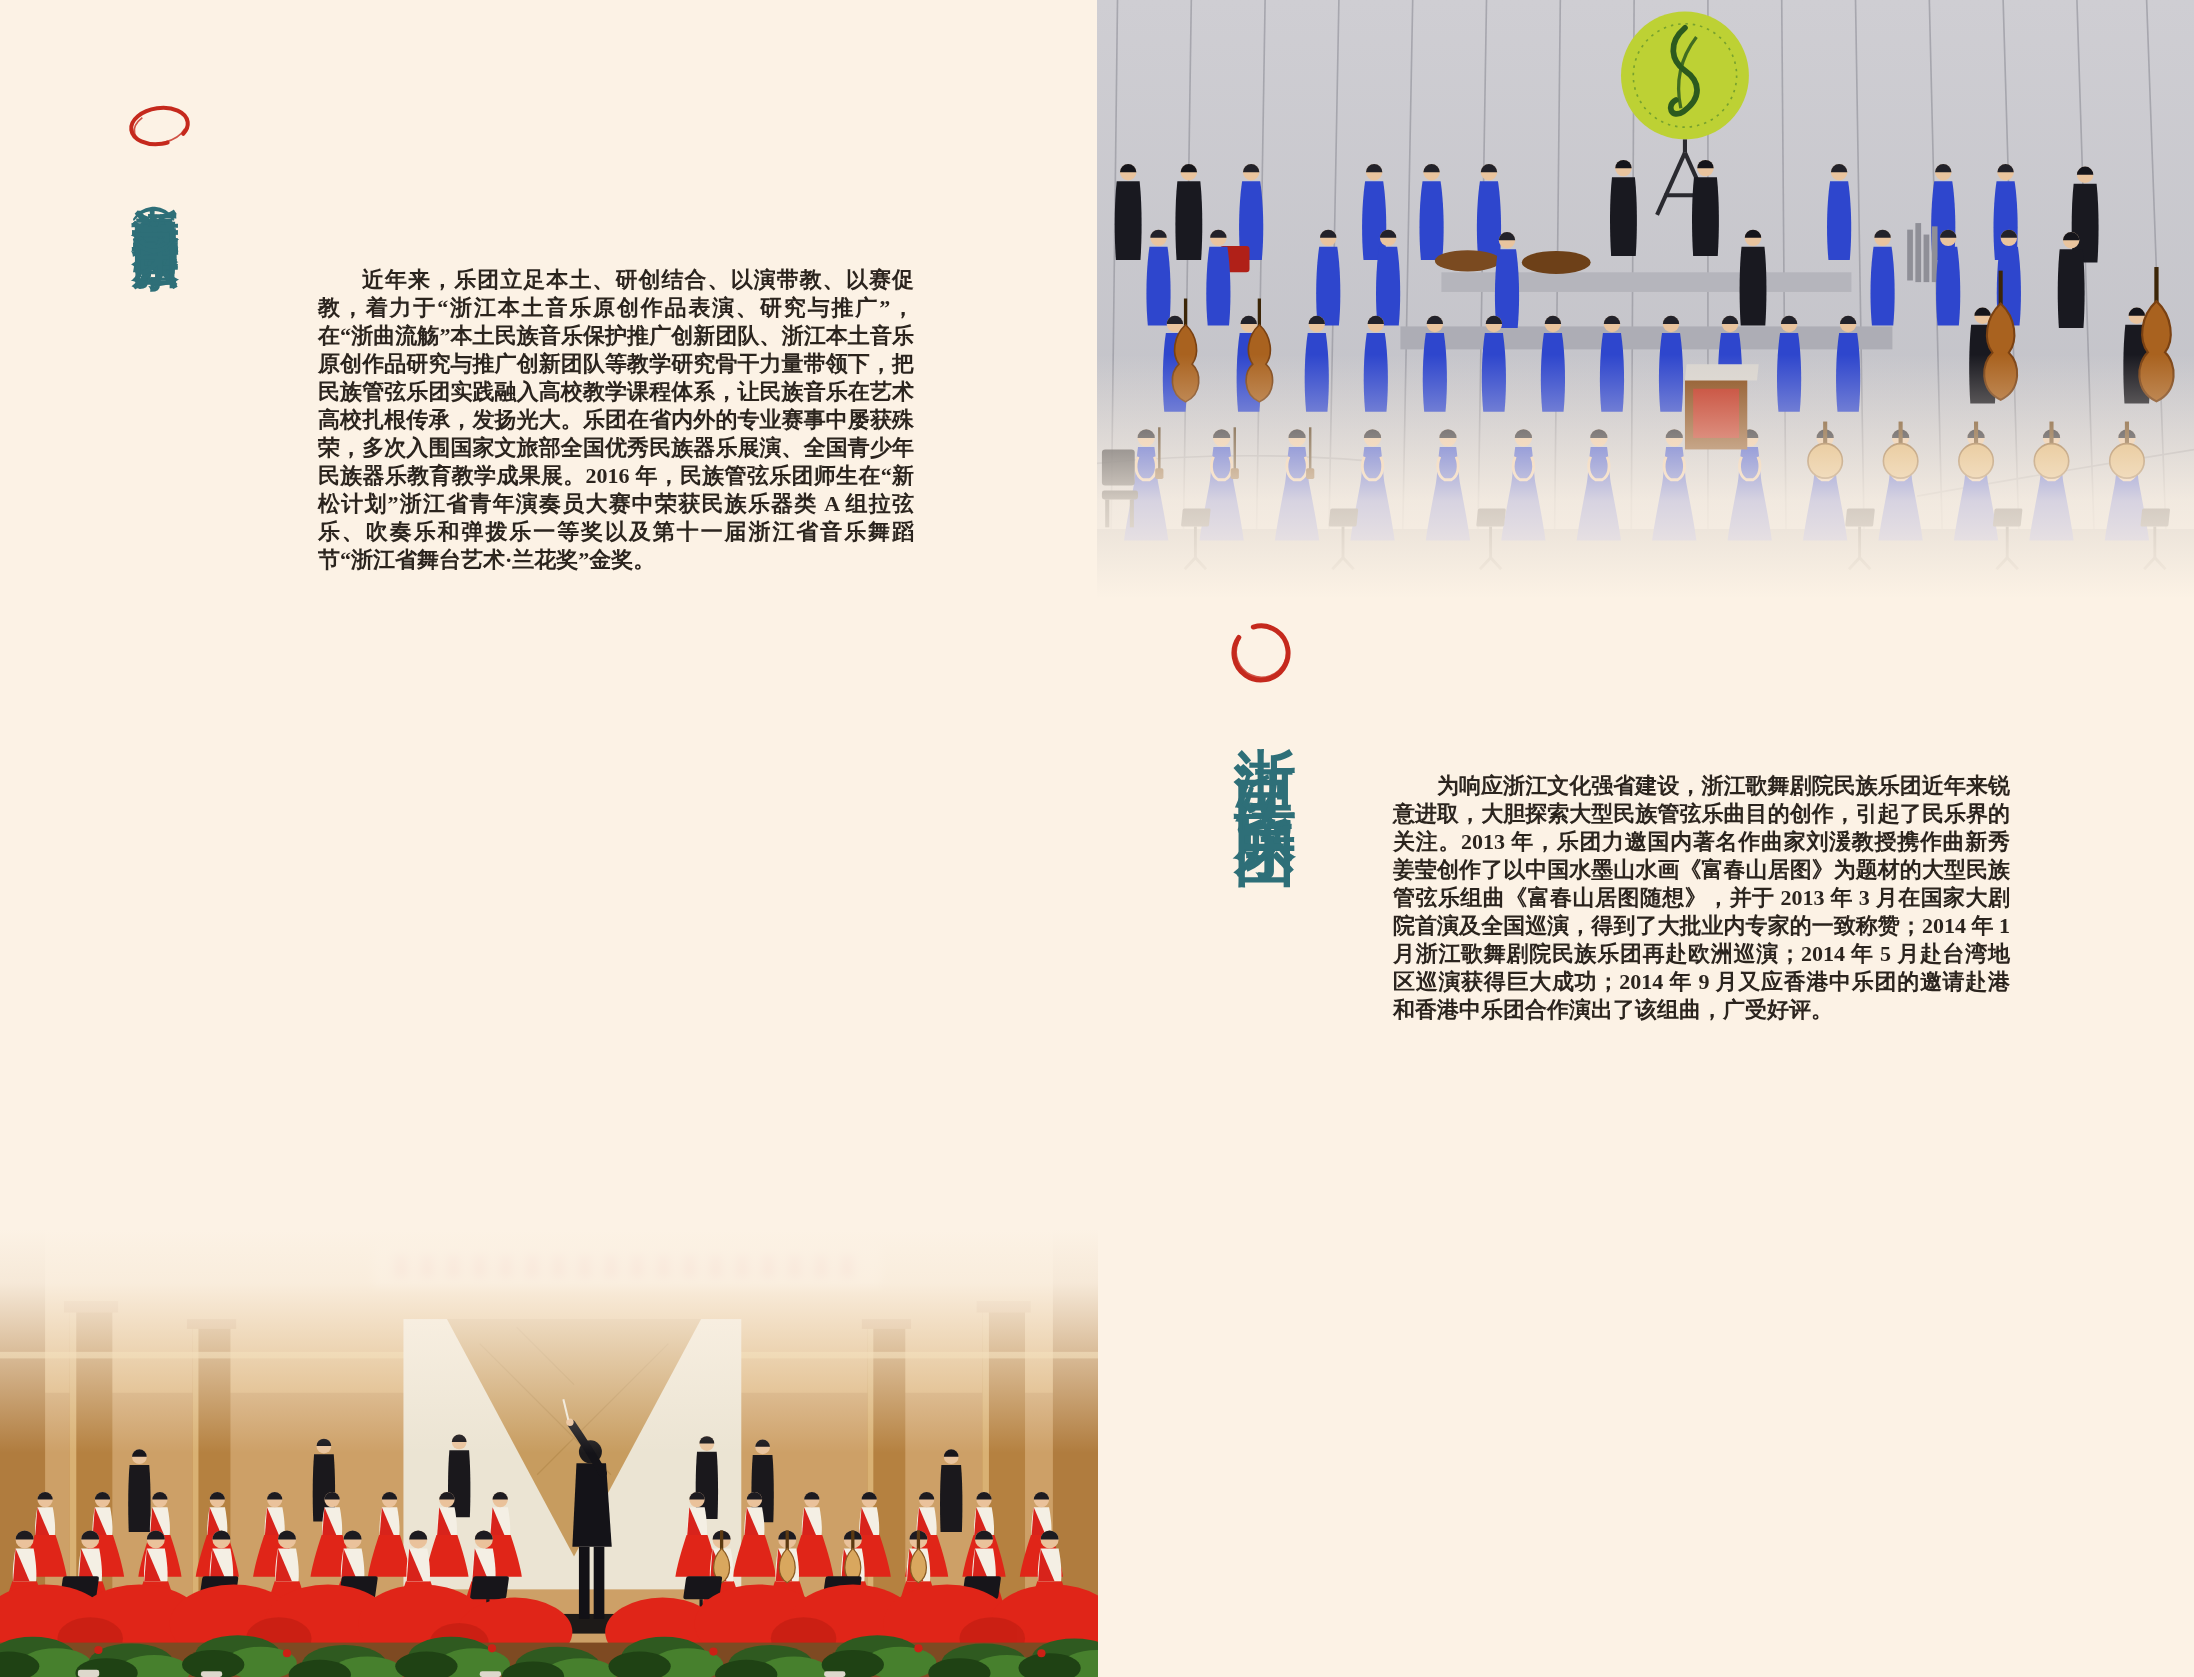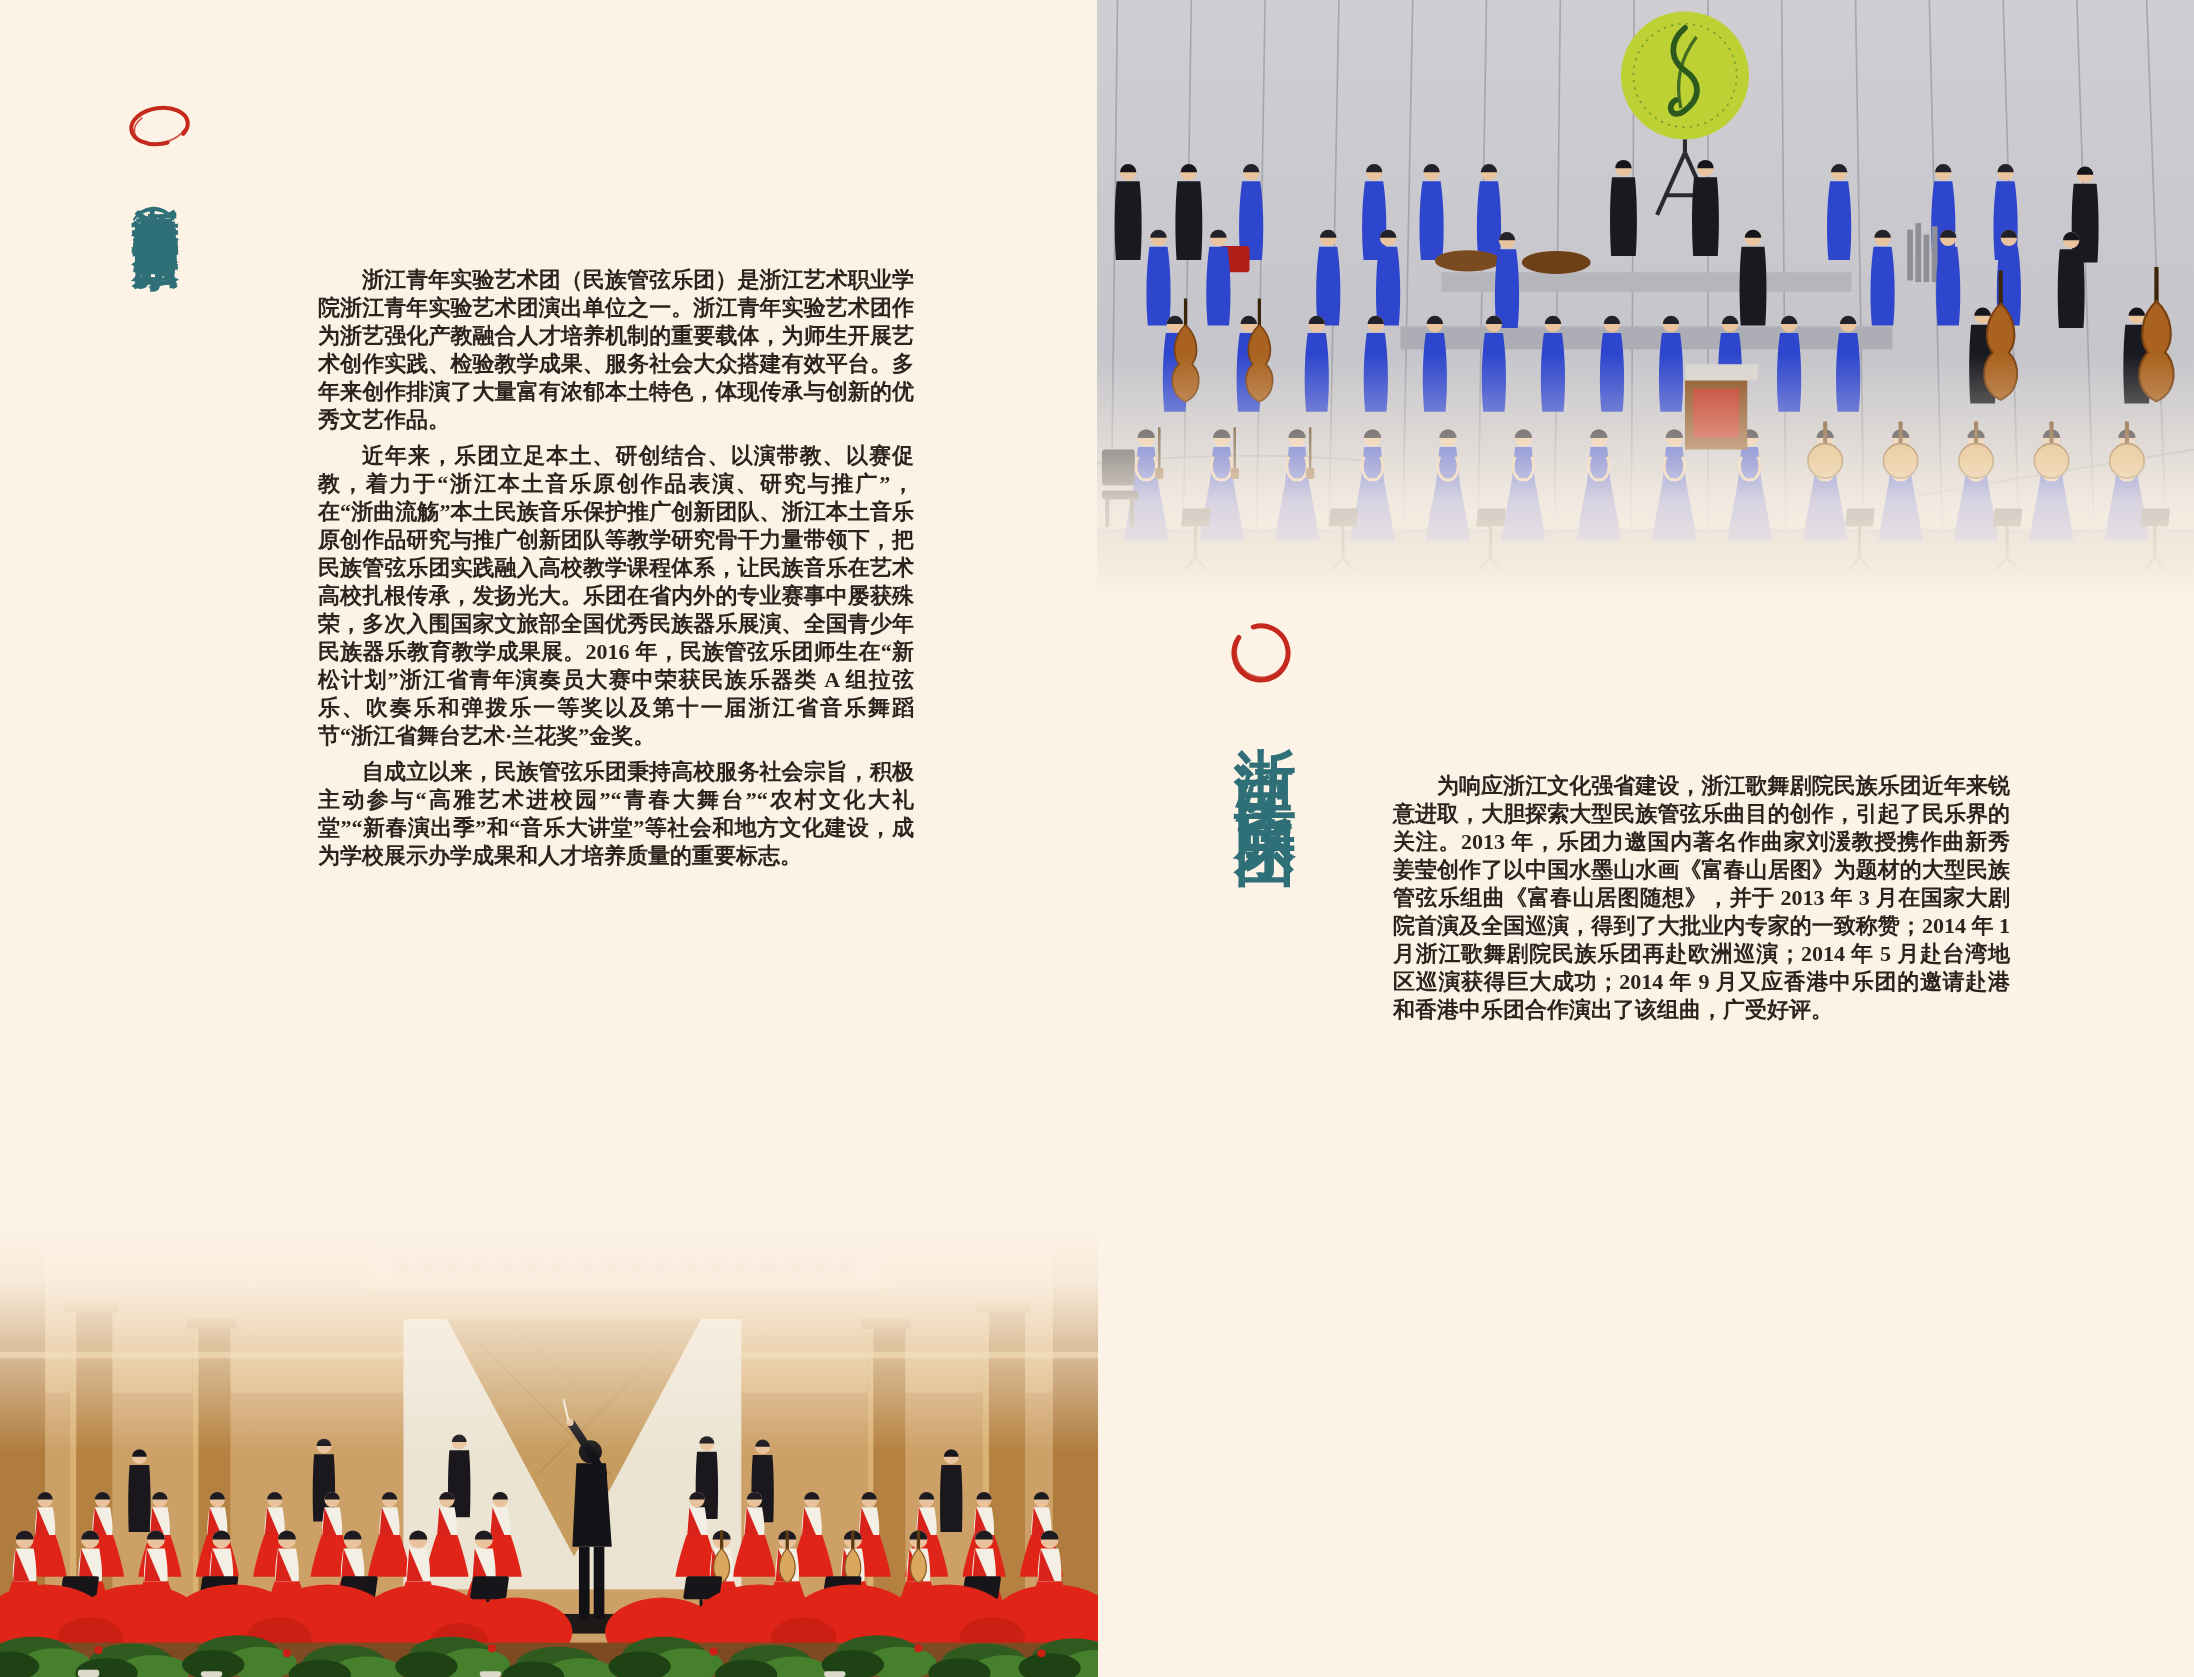--- a/index.html
+++ b/index.html
@@ -432,23 +432,21 @@
     </svg>
     <div class="fade fade-top"></div>
   </div>
 
   <svg class="brush brush-left" viewBox="0 0 84 64">
     <ellipse cx="42" cy="32" rx="35" ry="22" fill="none" stroke="#c5291d" stroke-width="5" stroke-dasharray="160 22" stroke-dashoffset="-38" stroke-linecap="round" transform="rotate(-8 42 32)"></ellipse>
     <ellipse cx="43" cy="33" rx="33" ry="20" fill="none" stroke="#c5291d" stroke-width="2.2" opacity="0.8" stroke-dasharray="95 70" stroke-dashoffset="-12" transform="rotate(-15 42 32)"></ellipse>
   </svg>
   <h1 class="vtitle left-title">浙江青年实验艺术团（民族管弦乐团）</h1>
   <div class="body-text left-body">
-    <p>浙江青年实验艺术团（民族管弦乐团）是浙江艺术职业学院浙江青年实验艺术团演出单位之一。浙江青年实验艺术团作为浙艺强化产教融合人才培养机制的重要载体，为师生开展艺术创作实践、检验教学成果、服务社会大众搭建有效平台。多年来创作排演了大量富有浓郁本土特色，体现传承与创新的优秀文艺作品。</p>
     <p>近年来，乐团立足本土、研创结合、以演带教、以赛促教，着力于“浙江本土音乐原创作品表演、研究与推广”，在“浙曲流觞”本土民族音乐保护推广创新团队、浙江本土音乐原创作品研究与推广创新团队等教学研究骨干力量带领下，把民族管弦乐团实践融入高校教学课程体系，让民族音乐在艺术高校扎根传承，发扬光大。乐团在省内外的专业赛事中屡获殊荣，多次入围国家文旅部全国优秀民族器乐展演、全国青少年民族器乐教育教学成果展。2016 年，民族管弦乐团师生在“新松计划”浙江省青年演奏员大赛中荣获民族乐器类 A 组拉弦乐、吹奏乐和弹拨乐一等奖以及第十一届浙江省音乐舞蹈节“浙江省舞台艺术·兰花奖”金奖。</p>
-    <p>自成立以来，民族管弦乐团秉持高校服务社会宗旨，积极主动参与“高雅艺术进校园”“青春大舞台”“农村文化大礼堂”“新春演出季”和“音乐大讲堂”等社会和地方文化建设，成为学校展示办学成果和人才培养质量的重要标志。</p>
   </div>
 
   <svg class="brush brush-right" viewBox="0 0 78 78">
     <circle cx="39" cy="39" r="33" fill="none" stroke="#c5291d" stroke-width="6" stroke-dasharray="185 22" stroke-dashoffset="30" stroke-linecap="round" transform="rotate(-55 39 39)"></circle>
     <circle cx="40" cy="38" r="31" fill="none" stroke="#c5291d" stroke-width="2.4" opacity="0.8" stroke-dasharray="120 75" transform="rotate(-20 39 39)"></circle>
   </svg>
   <h1 class="vtitle right-title">浙江民族乐团</h1>
   <div class="body-text right-body">
     <p>为响应浙江文化强省建设，浙江歌舞剧院民族乐团近年来锐意进取，大胆探索大型民族管弦乐曲目的创作，引起了民乐界的关注。2013 年，乐团力邀国内著名作曲家刘湲教授携作曲新秀姜莹创作了以中国水墨山水画《富春山居图》为题材的大型民族管弦乐组曲《富春山居图随想》，并于 2013 年 3 月在国家大剧院首演及全国巡演，得到了大批业内专家的一致称赞；2014 年 1 月浙江歌舞剧院民族乐团再赴欧洲巡演；2014 年 5 月赴台湾地区巡演获得巨大成功；2014 年 9 月又应香港中乐团的邀请赴港和香港中乐团合作演出了该组曲，广受好评。</p>
   </div>

